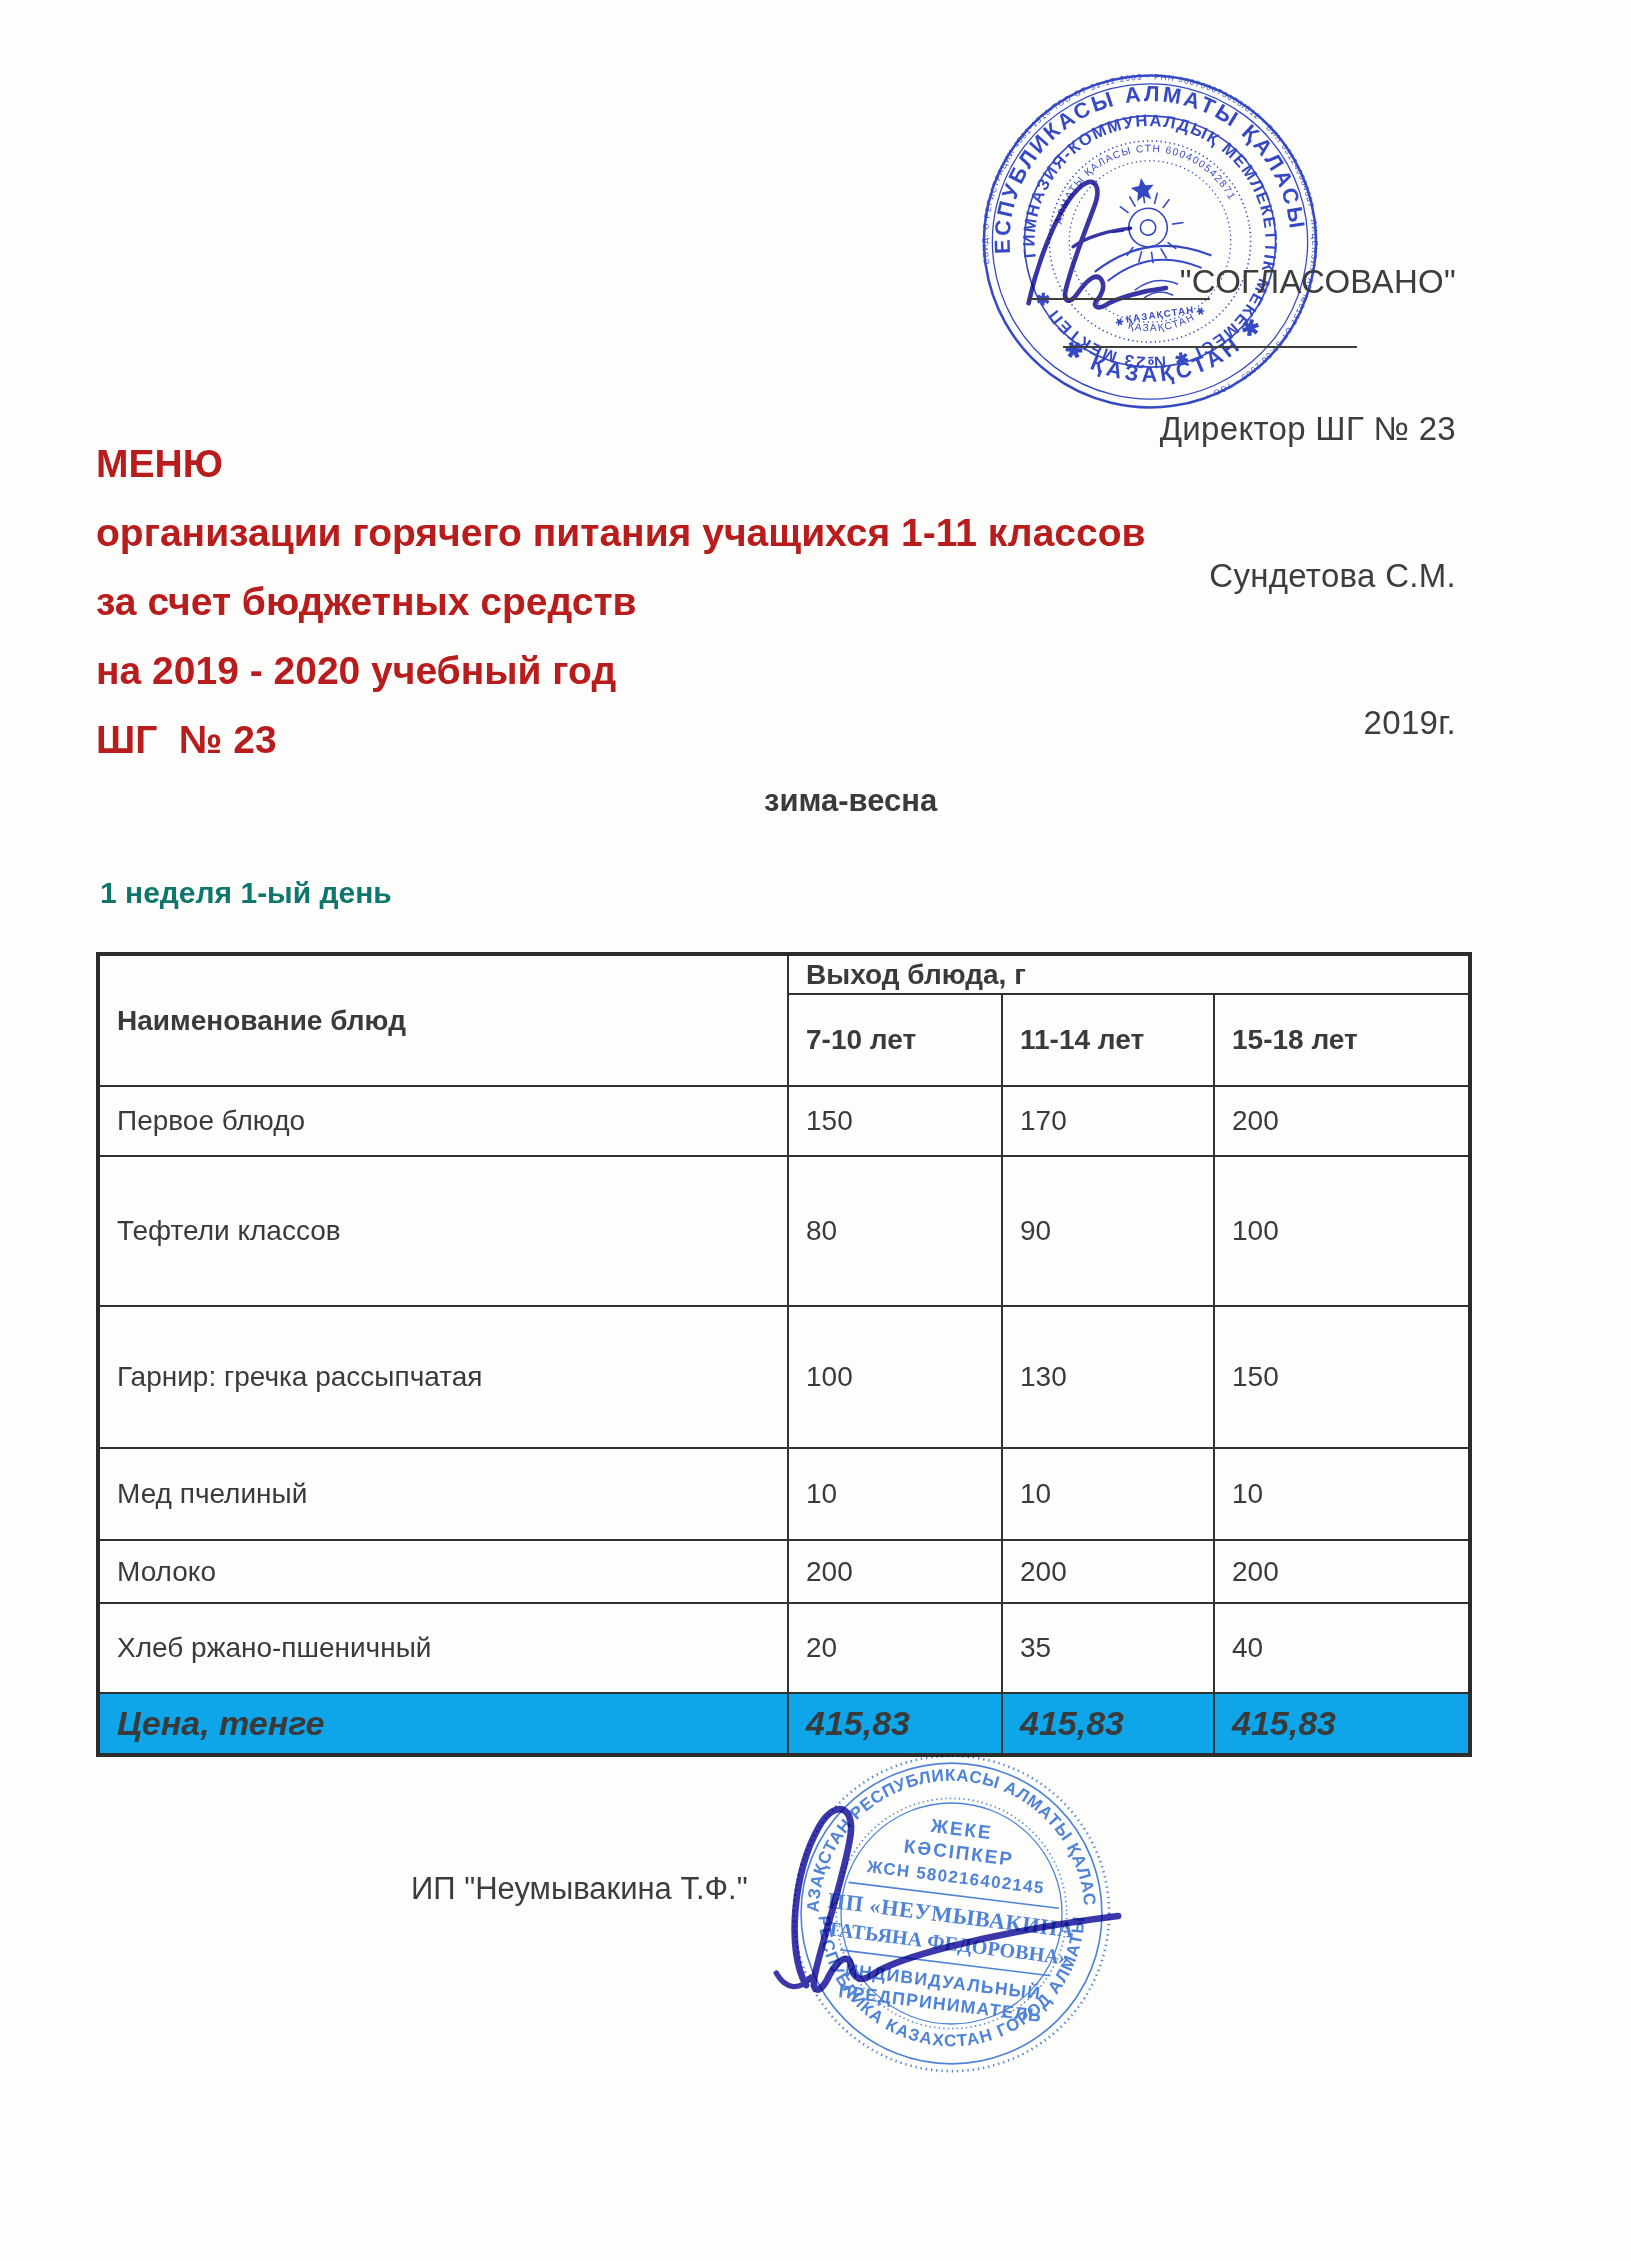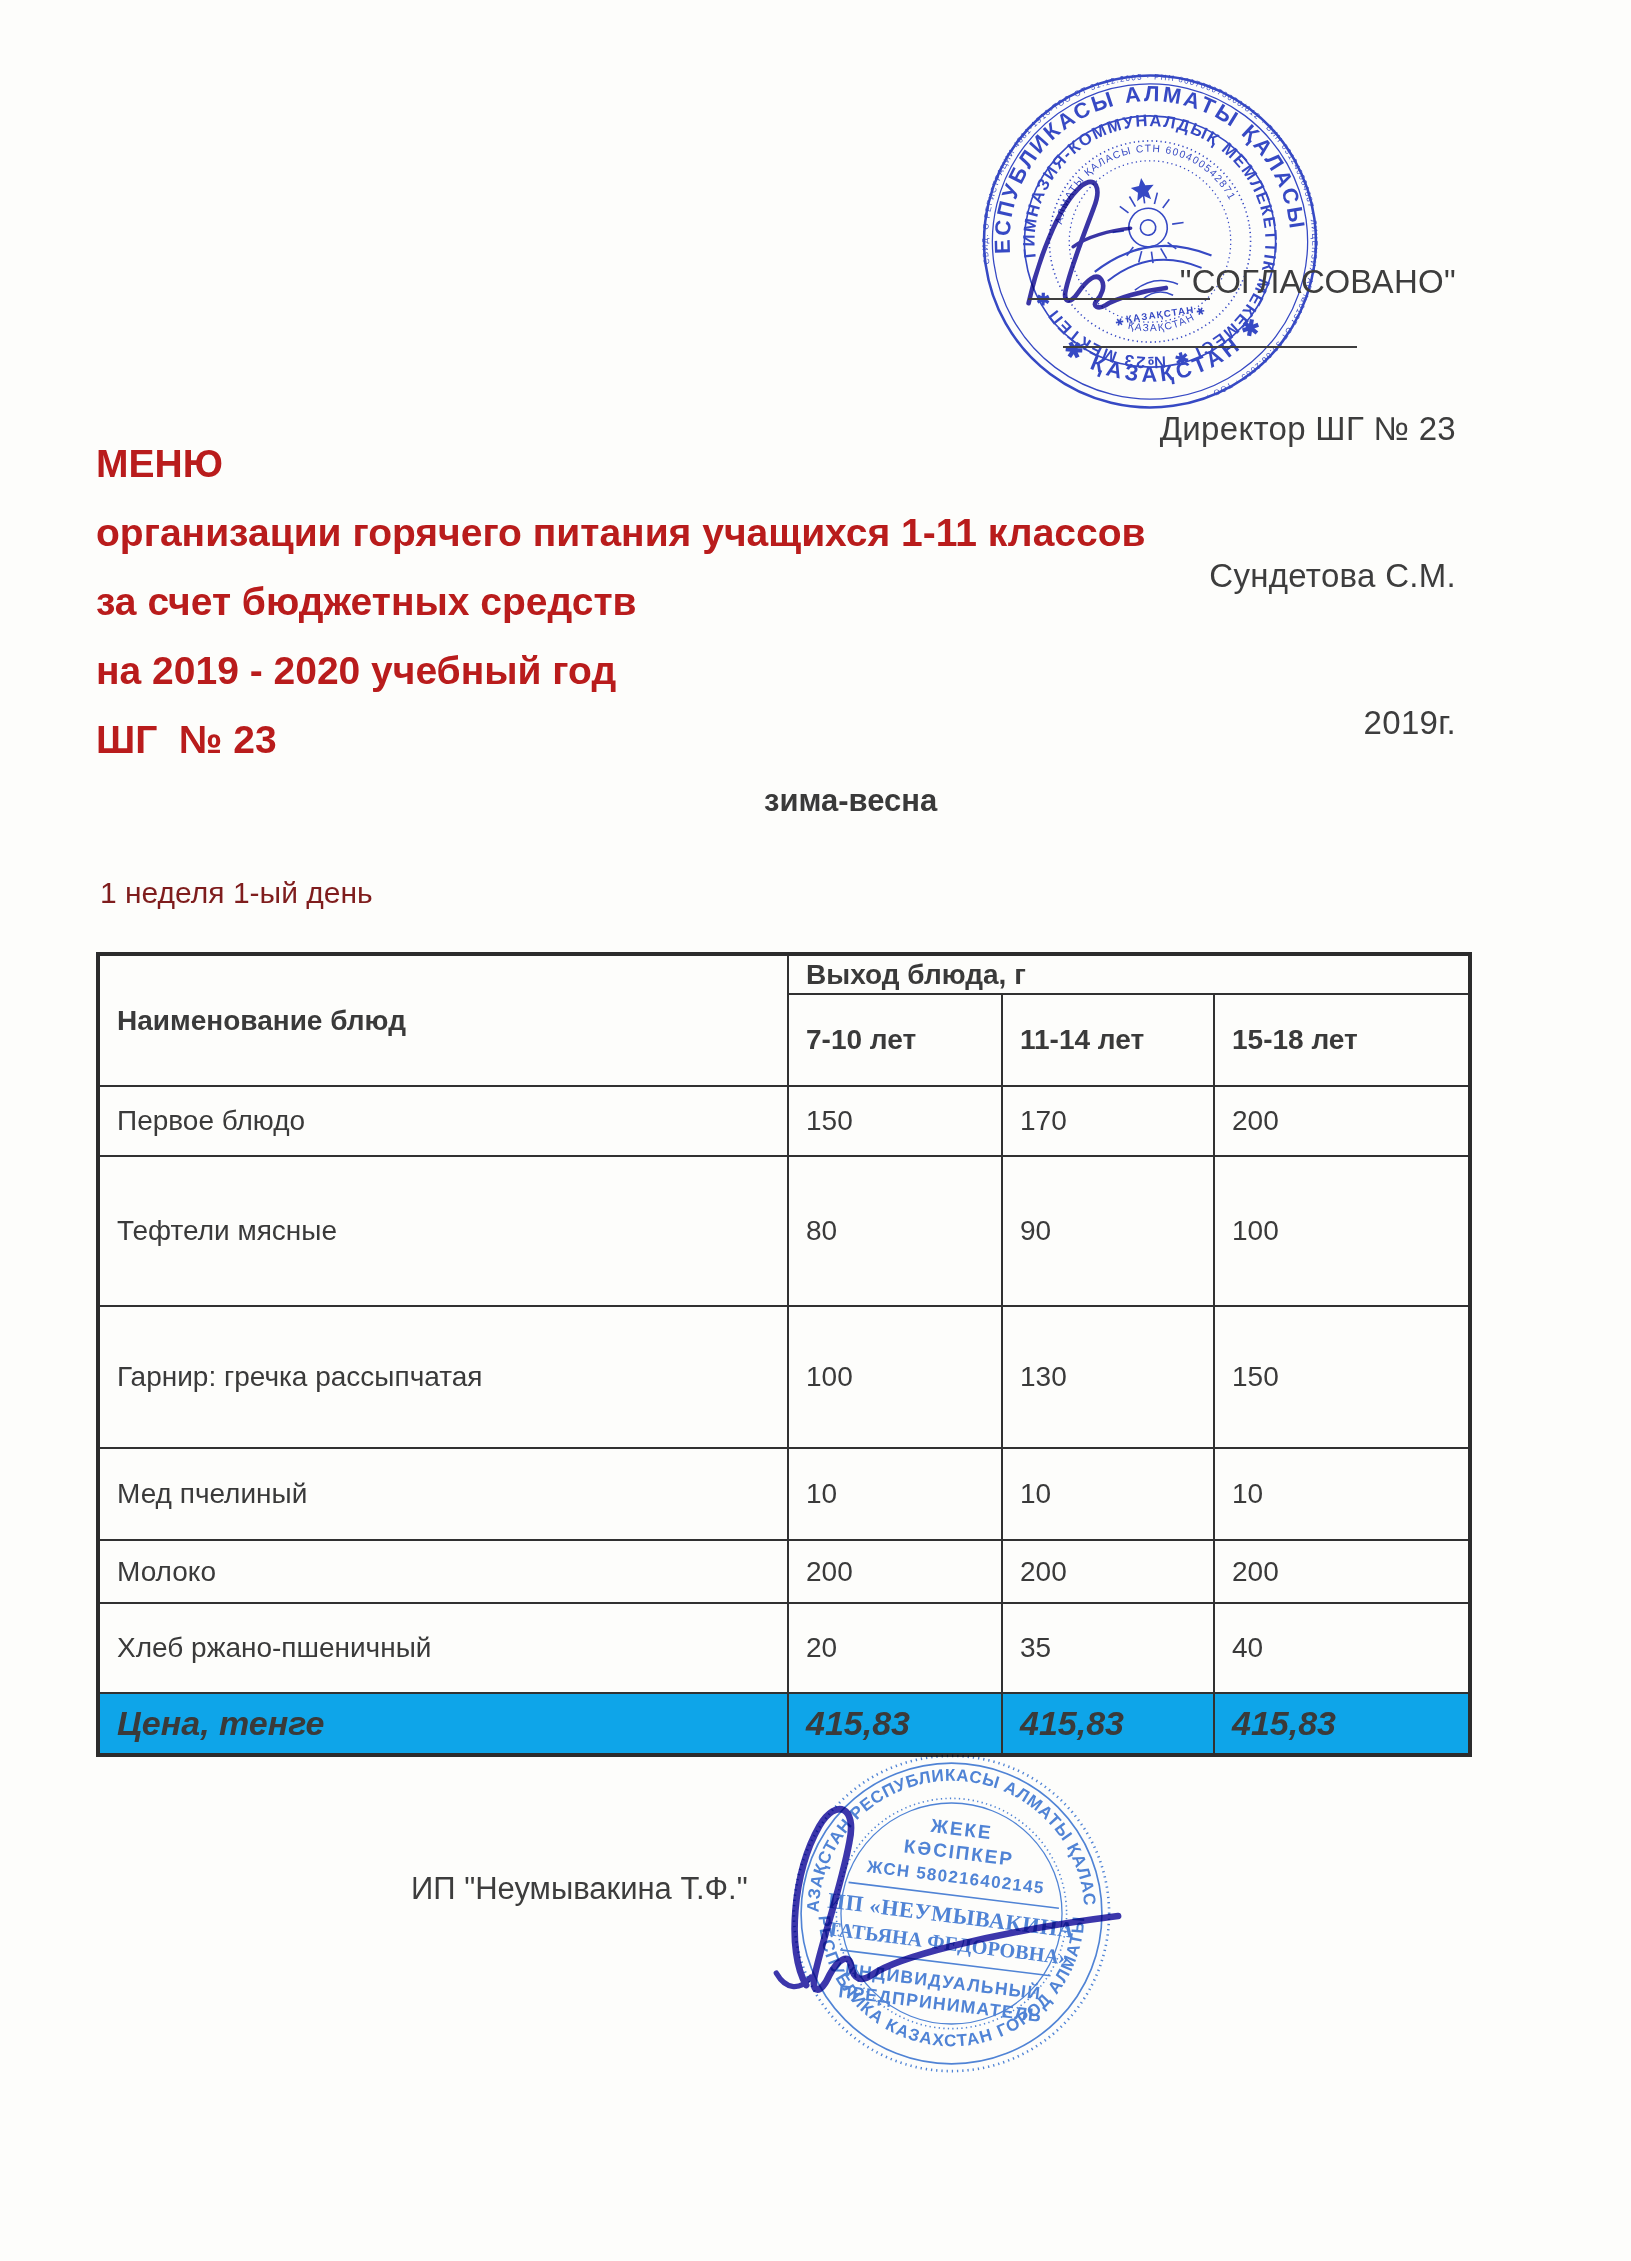--- a/index.html
+++ b/index.html
@@ -35,21 +35,21 @@
     text-align:left;font-weight:bold;font-size:39px;line-height:69px;
     color:#b91c1c;
   }
   .title-line{white-space:pre;}
   .season{
     position:absolute;left:764px;top:783px;width:213px;
     font-weight:bold;font-size:31px;color:#3a3a3a;text-align:left;
   }
   .week-label{
     position:absolute;left:100px;top:876px;
-    font-weight:normal;font-size:30px;color:#7f1d1d;
+    font-weight:bold;font-size:30px;color:#0f766e;
   }
 
   
   table.menu{
     position:absolute;left:96px;top:952px;width:1373px;
     border-collapse:collapse;table-layout:fixed;
     color:#3a3a3a;
   }
   table.menu td{
     border:2px solid #313131;
@@ -180,21 +180,21 @@
         <td class="hdr">11-14 лет</td>
         <td class="hdr">15-18 лет</td>
       </tr>
       <tr style="height:70px">
         <td>Первое блюдо</td>
         <td>150</td>
         <td>170</td>
         <td>200</td>
       </tr>
       <tr style="height:150px">
-        <td>Тефтели мясные</td>
+        <td>Тефтели классов</td>
         <td>80</td>
         <td>90</td>
         <td>100</td>
       </tr>
       <tr style="height:142px">
         <td>Гарнир: гречка рассыпчатая</td>
         <td>100</td>
         <td>130</td>
         <td>150</td>
       </tr>

